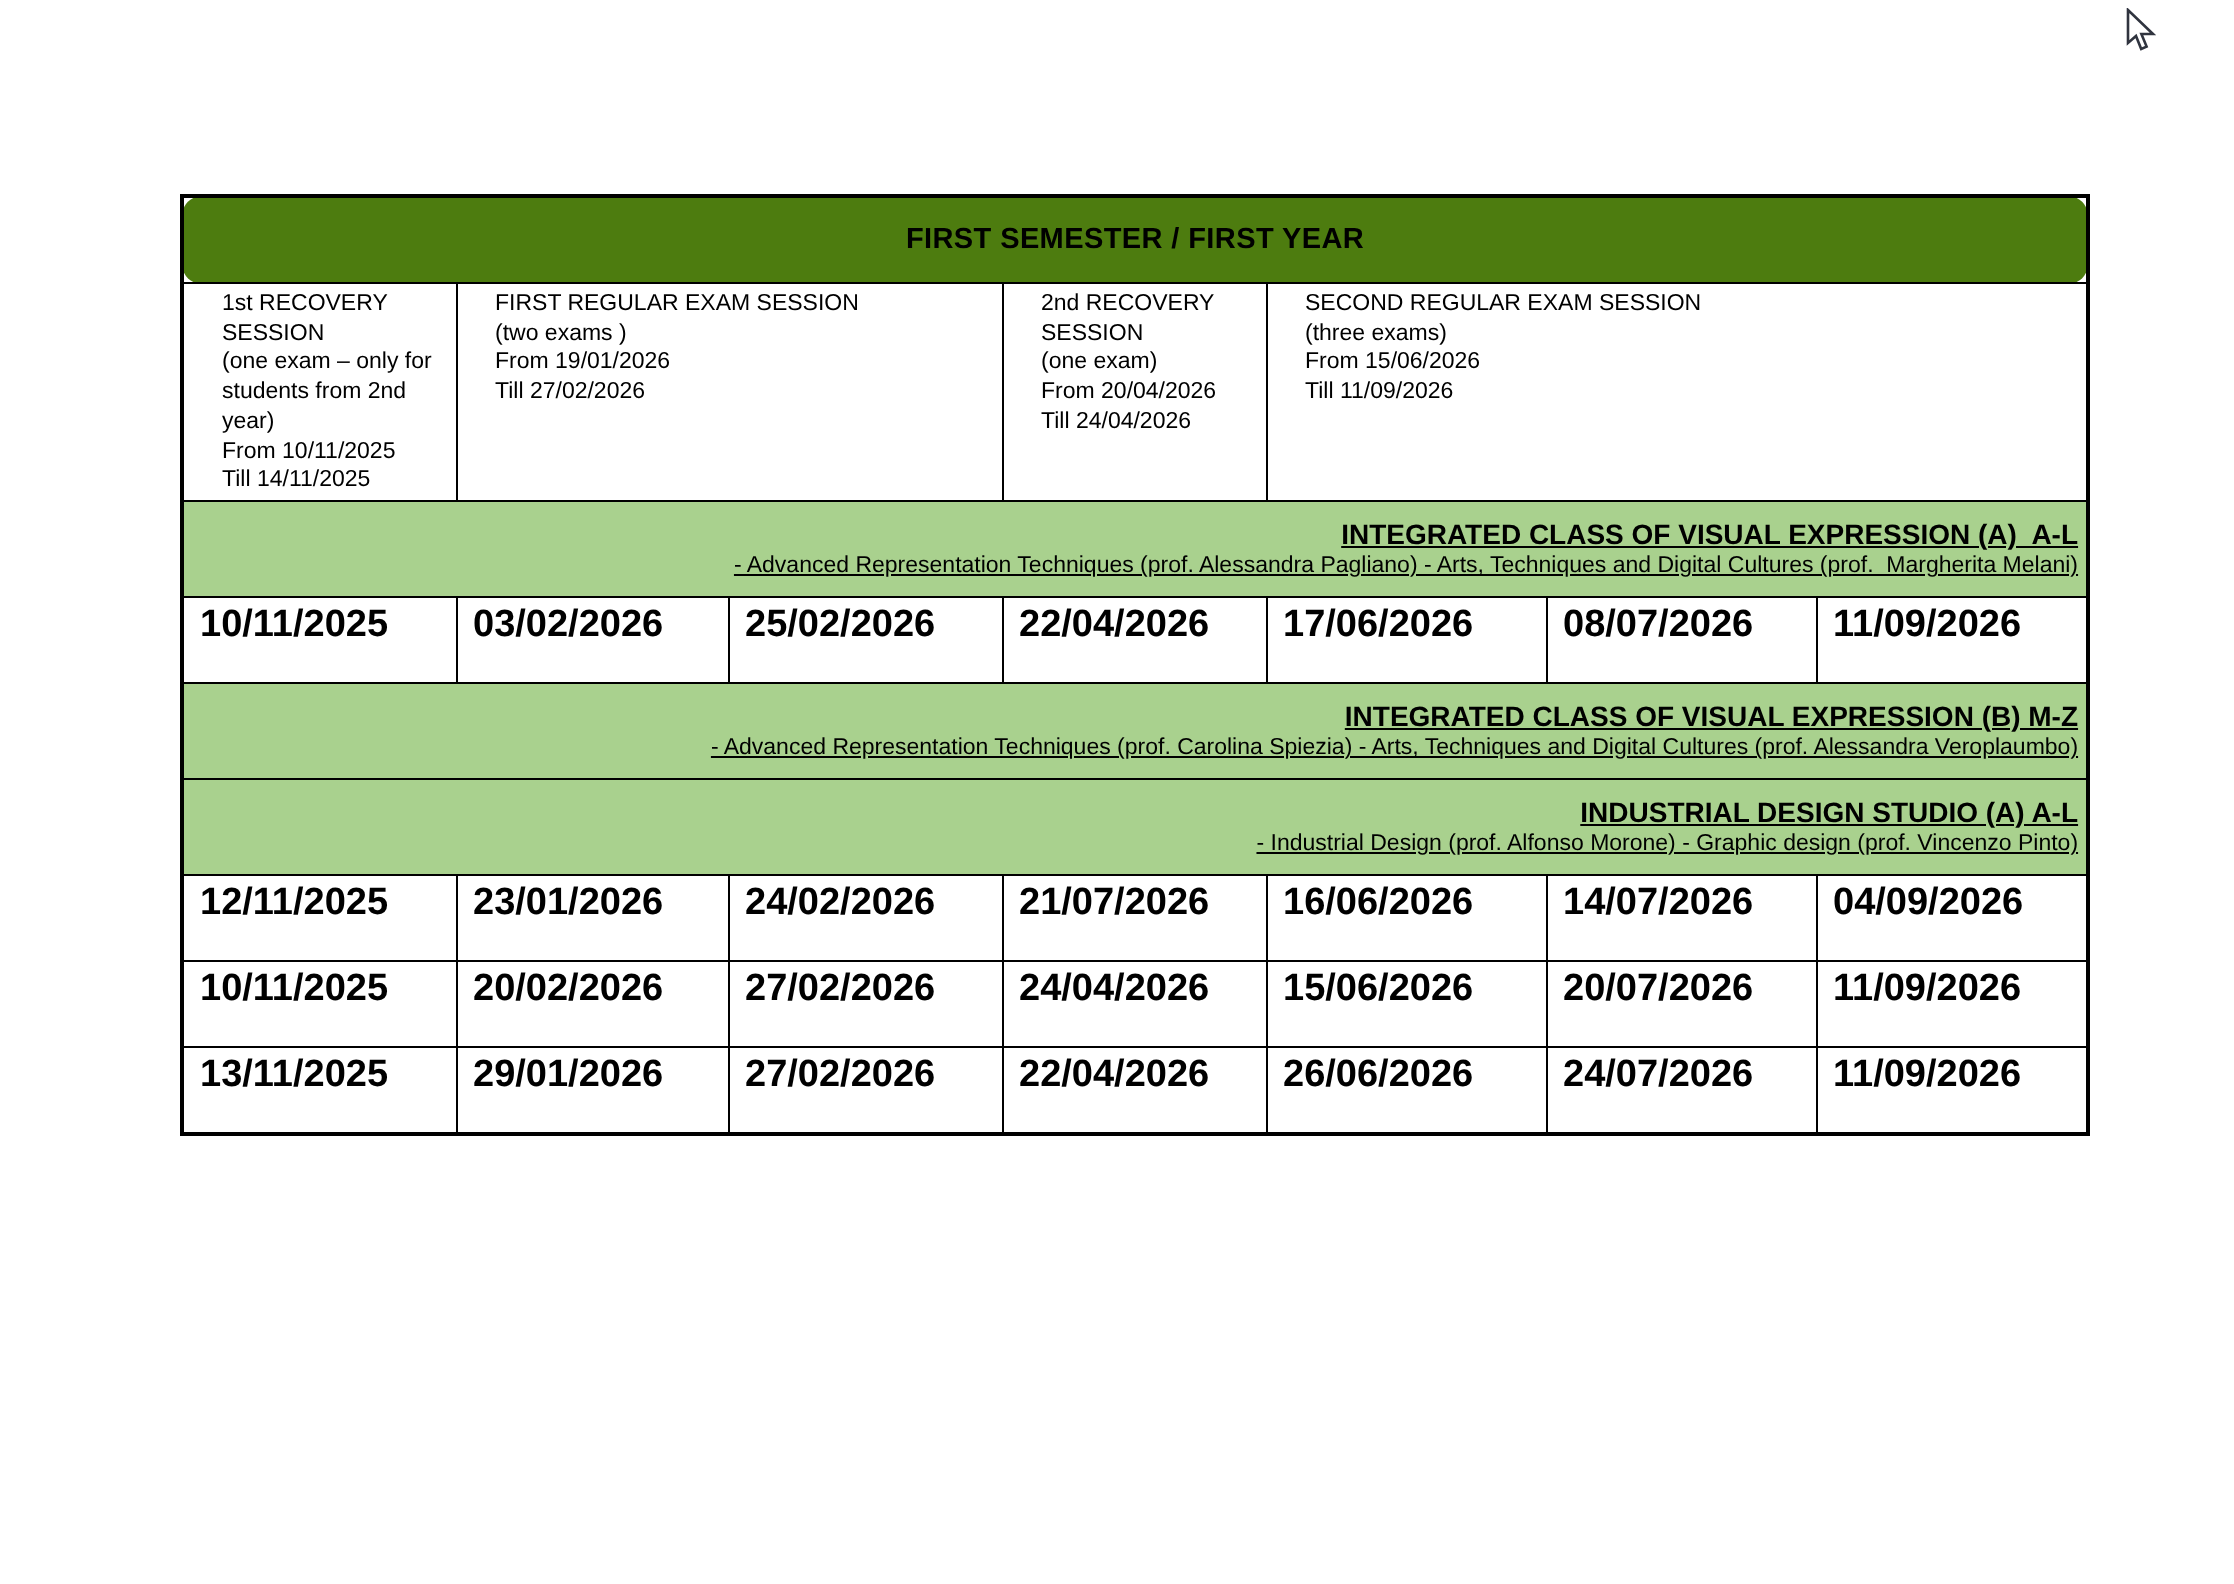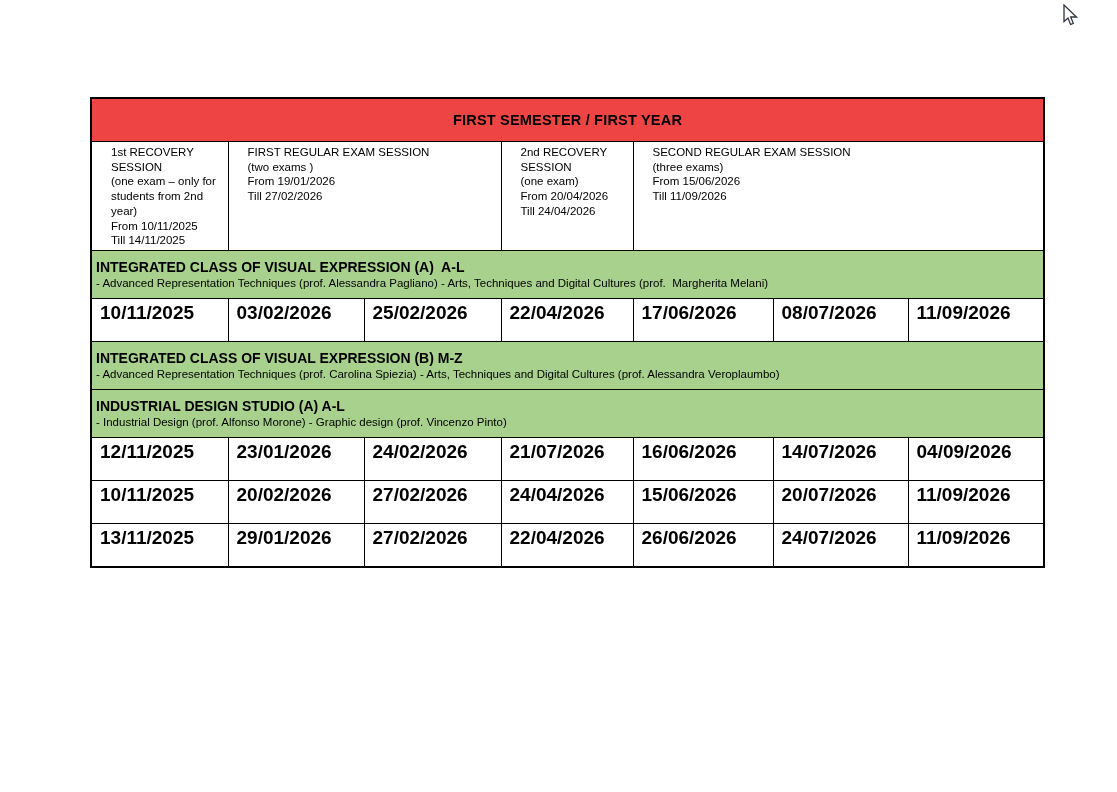--- a/index.html
+++ b/index.html
@@ -20,43 +20,45 @@
     width: 953px;
     border-collapse: collapse;
     table-layout: fixed;
     border: 2px solid #000;
   }
   table.exam-table td {
     border: 1.5px solid #000;
     overflow: hidden;
   }
   td.title-cell {
-    background: #ef4444;
+    background: #4d7c0f;
     height: 40px;
     text-align: center;
     vertical-align: middle;
     font-size: 14.5px;
     font-weight: bold;
     letter-spacing: 0.2px;
+    border-radius: 10px;
   }
   tr.session-row td {
     height: 100px;
     vertical-align: top;
     background: #ffffff;
     padding: 3px 6px 2px 19px;
     font-size: 11.5px;
     line-height: 1.28;
     white-space: pre-line;
   }
   td.band-cell {
     background: #A9D18E;
     height: 43px;
-    text-align: left;
+    text-align: right;
     vertical-align: middle;
     padding: 2px 4px;
+    text-decoration: underline;
   }
   .band-title {
     font-size: 14px;
     font-weight: bold;
     white-space: pre-wrap;
     line-height: 1.25;
   }
   .band-subtitle {
     font-size: 11.5px;
     white-space: pre-wrap;

